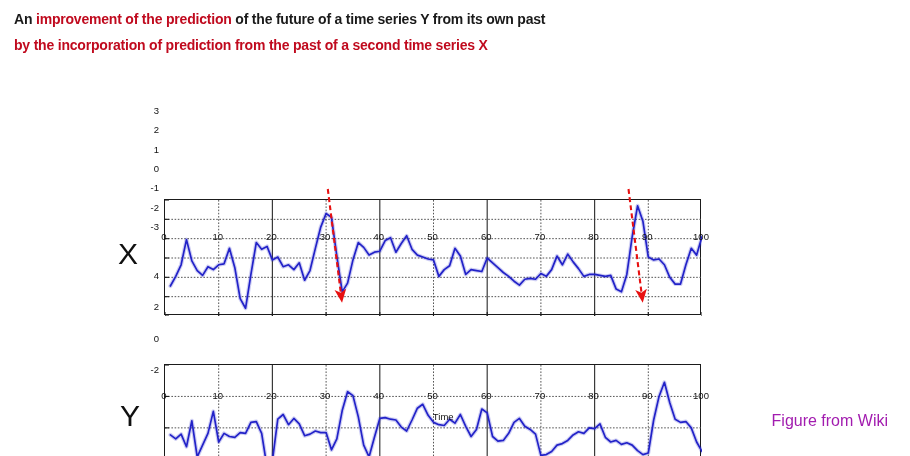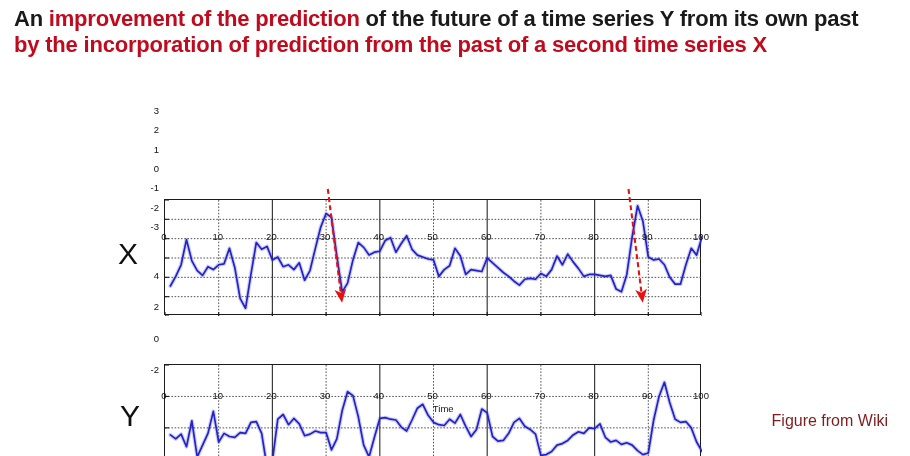--- a/index.html
+++ b/index.html
@@ -14,21 +14,21 @@
     position: relative;
     width: 910px; height: 456px;
     background: #ffffff;
   }
 
   
   .headline {
     position: absolute;
     left: 14px; top: 6px;
     width: 890px;
-    font-size: 22px;
+    font-size: 14px;
     font-weight: bold;
     line-height: 26px;
     letter-spacing: -0.2px;
     color: #1a1a1a;
     white-space: nowrap;
   }
   .headline .l2 { display: block; }
   .hl-red { color: #c00a1e; }
   .hl-black { color: #1a1a1a; }
 
@@ -73,28 +73,29 @@
   }
   .tick.ylab { text-align: right; }
   .tick.xlab { text-align: center; }
 
   .axis-title {
     position: absolute;
     font-size: 9.5px;
     color: #111;
     text-align: center;
     white-space: nowrap;
+    margin-top: 8px;
   }
 
   
   .caption {
     position: absolute;
     right: 22px; bottom: 26px;
     font-size: 16px;
-    color: #7f1d1d;
+    color: #a21caf;
     white-space: nowrap;
     padding-left: 6px;
   }
 
   
   #arrows {
     position: absolute;
     left: 0; top: 0; width: 910px; height: 456px;
     pointer-events: none;
   }

